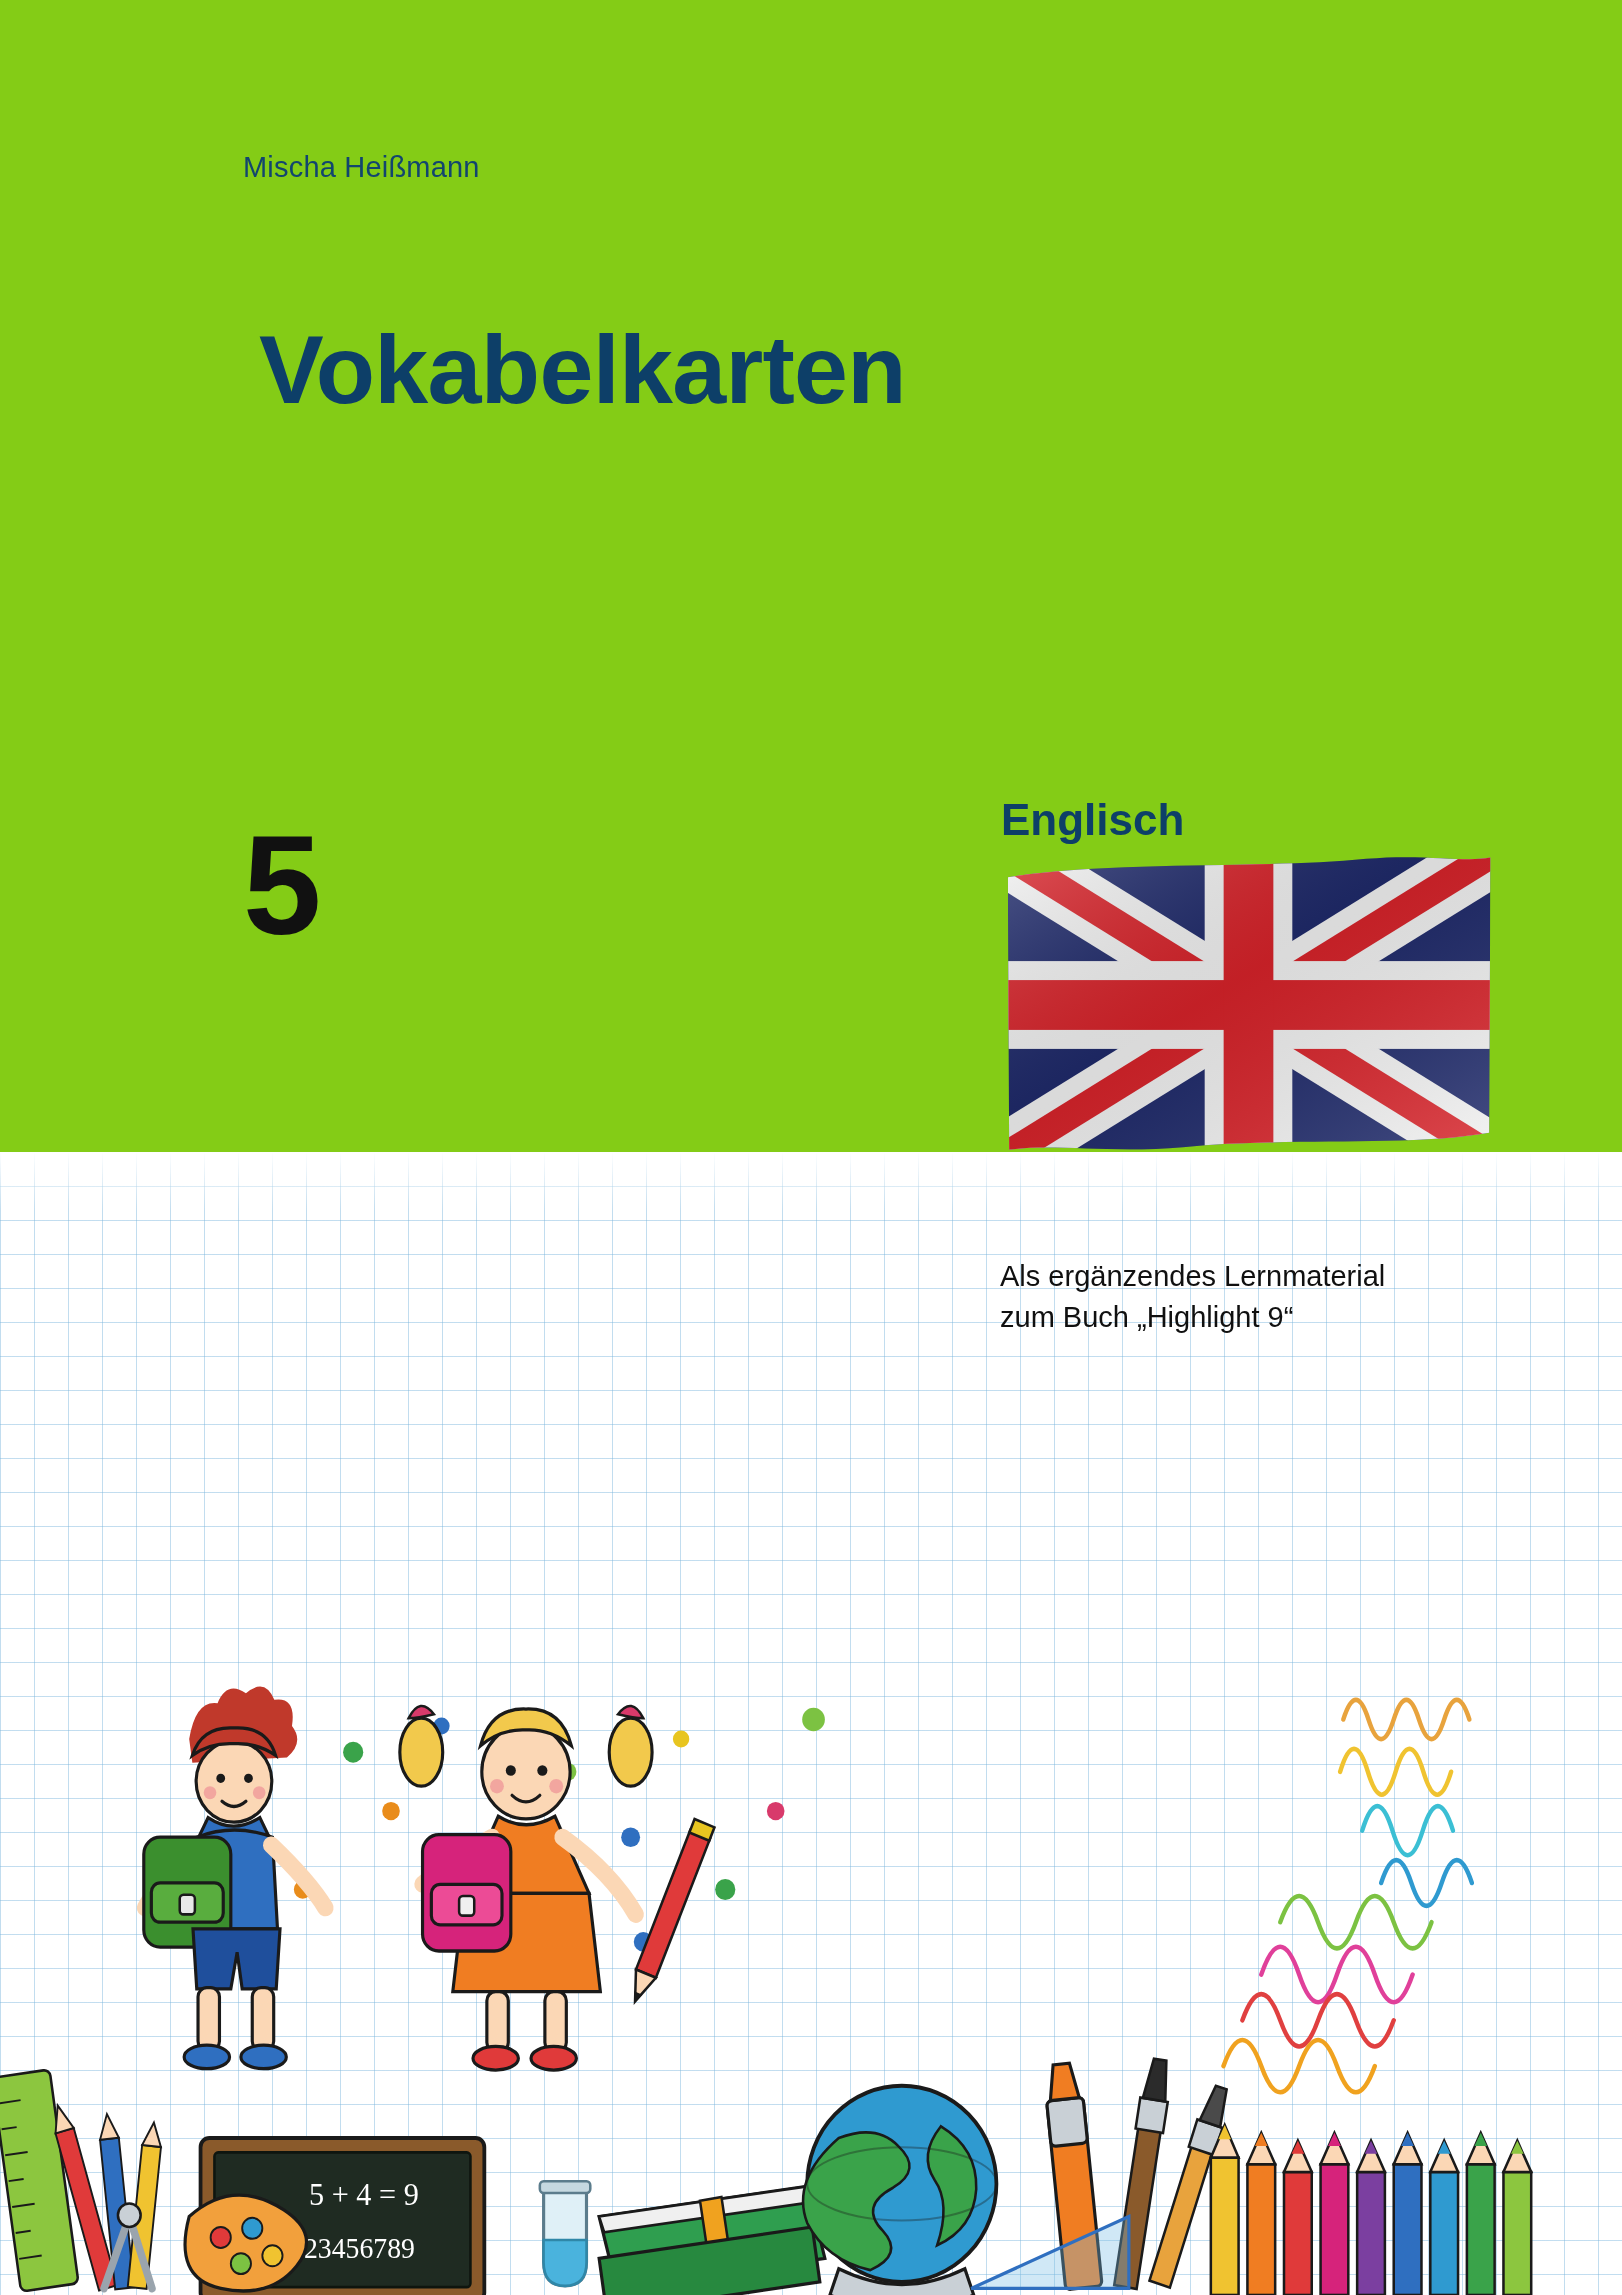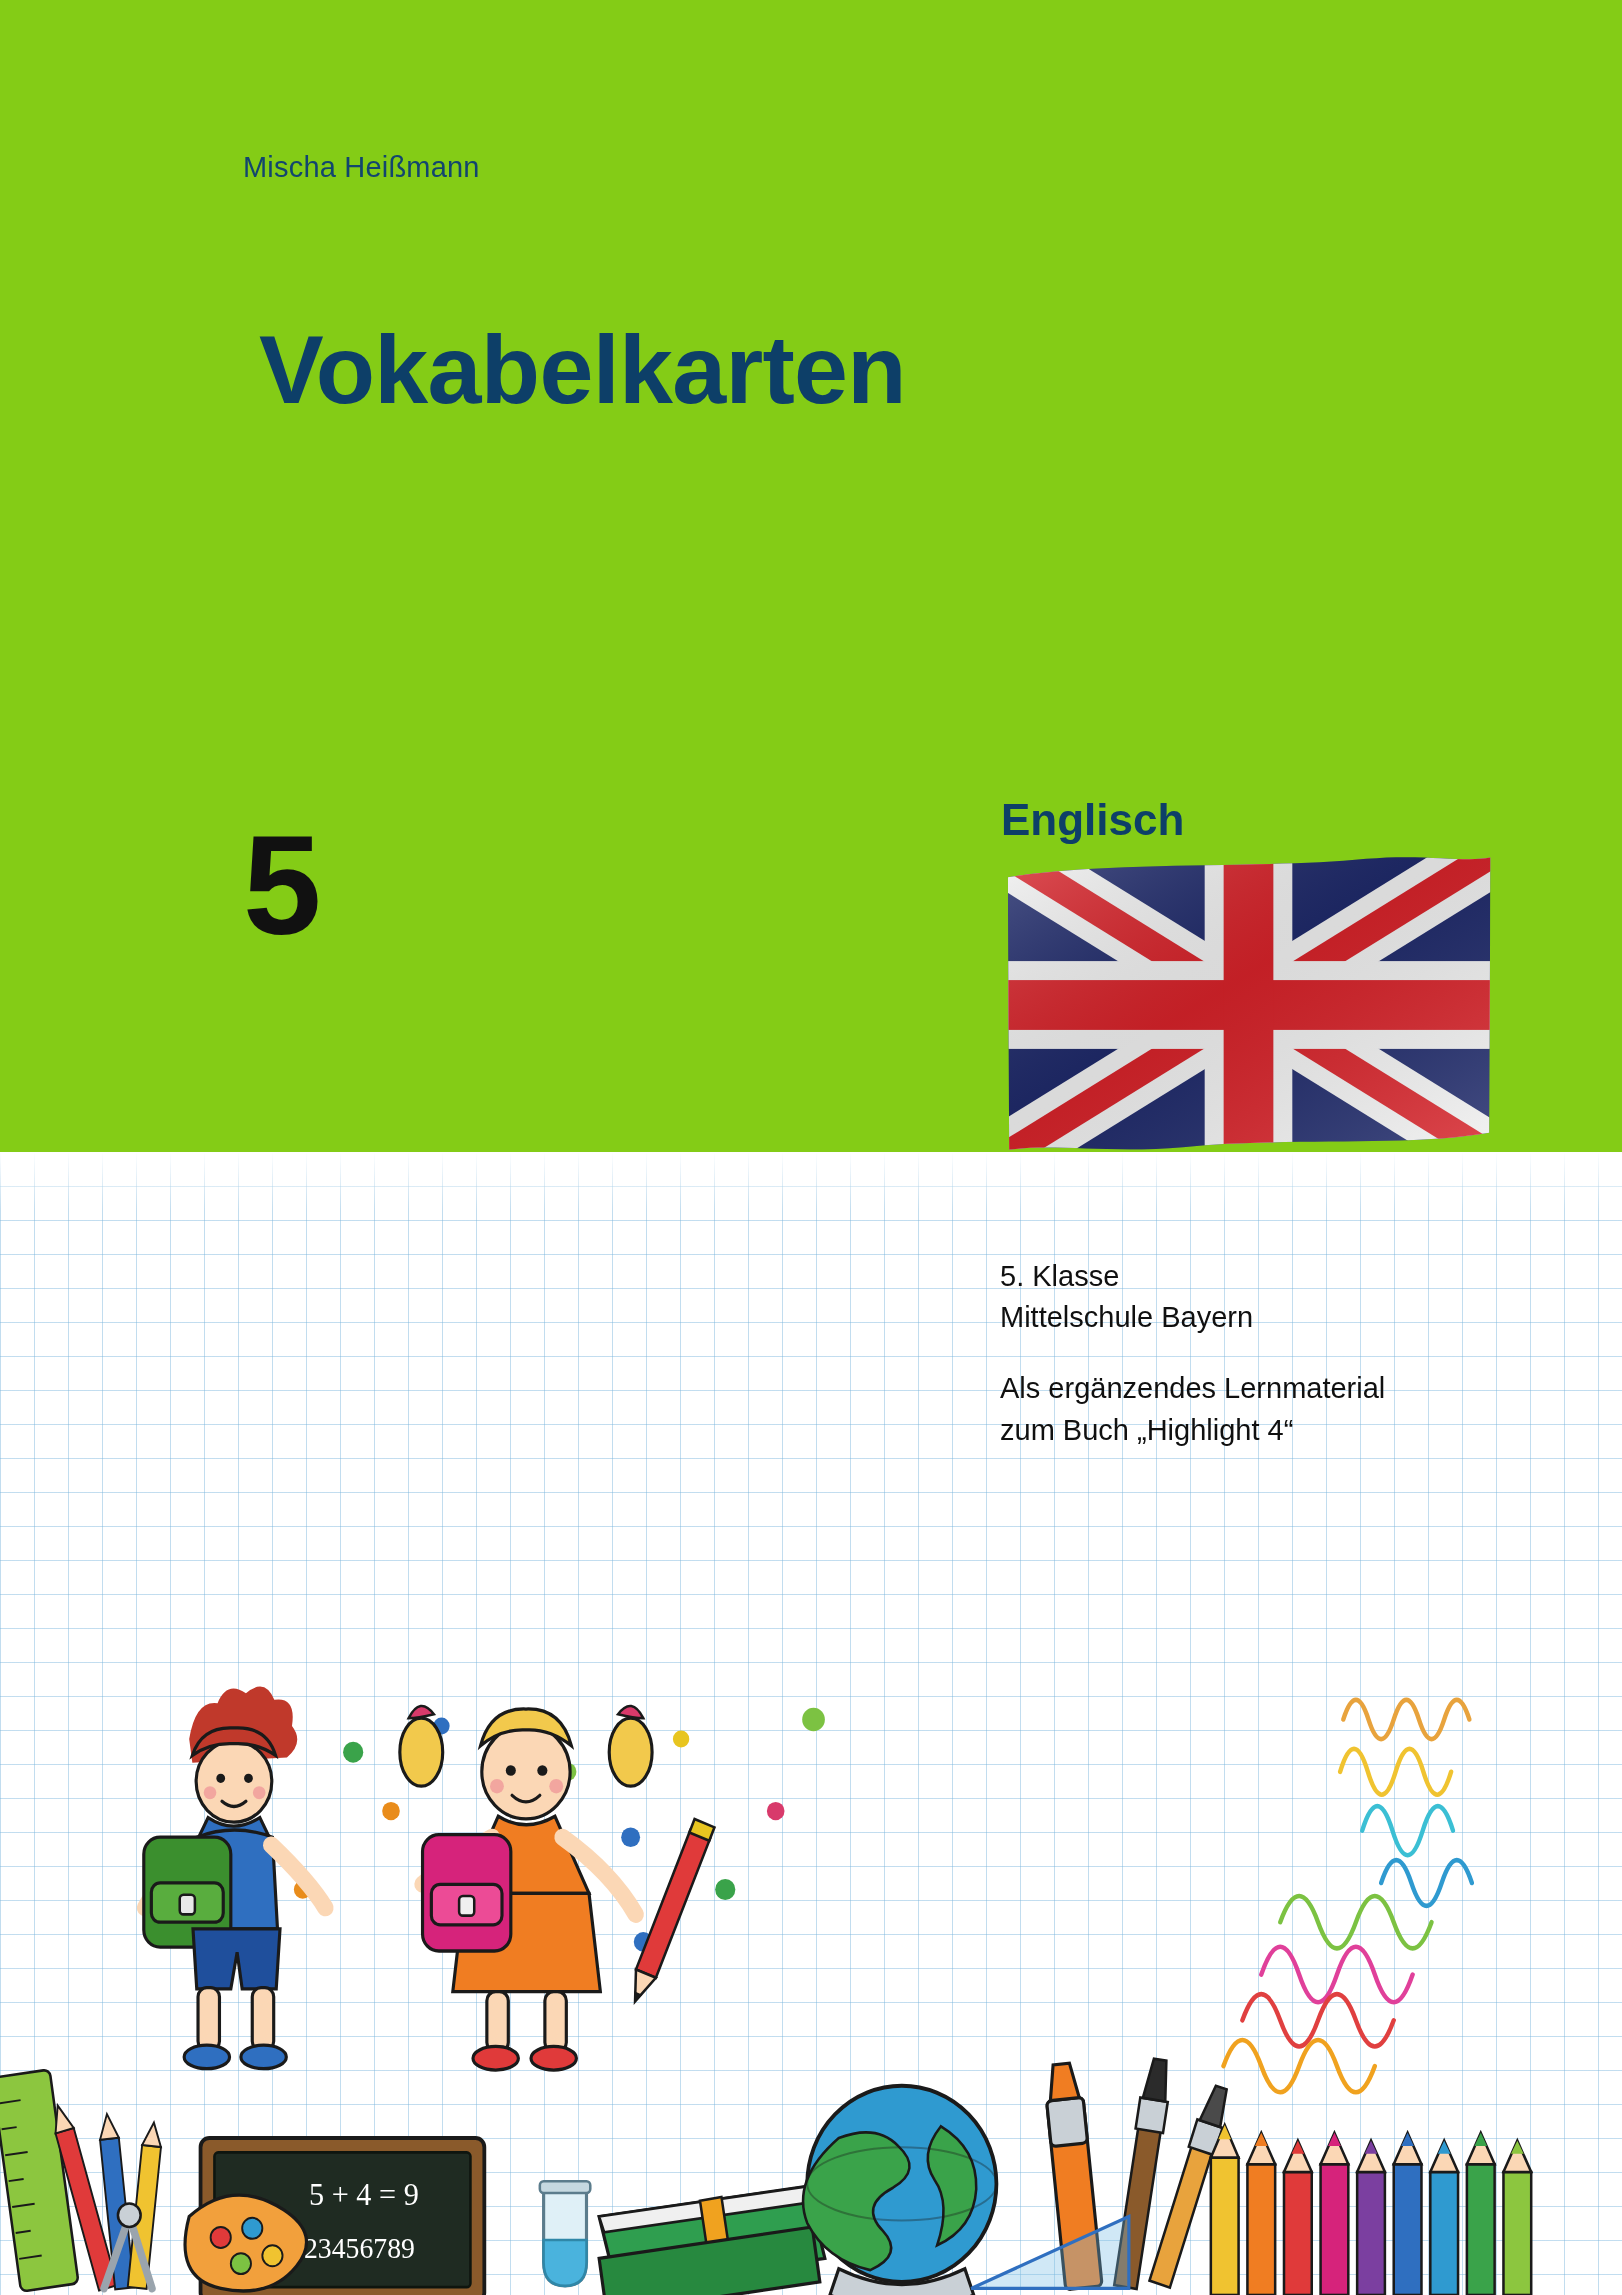--- a/index.html
+++ b/index.html
@@ -172,26 +172,22 @@
         <rect x="0" y="197" width="760" height="76" fill="#d8232a"></rect>
         <rect x="342" y="0" width="76" height="470" fill="#d8232a"></rect>
 
         <rect x="0" y="0" width="760" height="470" fill="url(#shade)"></rect>
       </g>
     </svg>
   </div>
 
   <div class="info">
     <p>
-      <span>5. Klasse</span><br>
-      <span>Mittelschule Bayern</span>
-    </p>
-    <p>
       <span>Als ergänzendes Lernmaterial</span><br>
-      <span>zum Buch „Highlight 4“</span>
+      <span>zum Buch „Highlight 9“</span>
     </p>
   </div>
 
   <div class="illustration">
     <svg viewBox="0 0 2480 1000" preserveAspectRatio="none" aria-hidden="true">
 
       <g>
         <circle cx="560" cy="170" r="16" fill="#3aa34a"></circle>
         <circle cx="620" cy="260" r="14" fill="#e98c1b"></circle>
         <circle cx="700" cy="130" r="13" fill="#2f6fc0"></circle>

